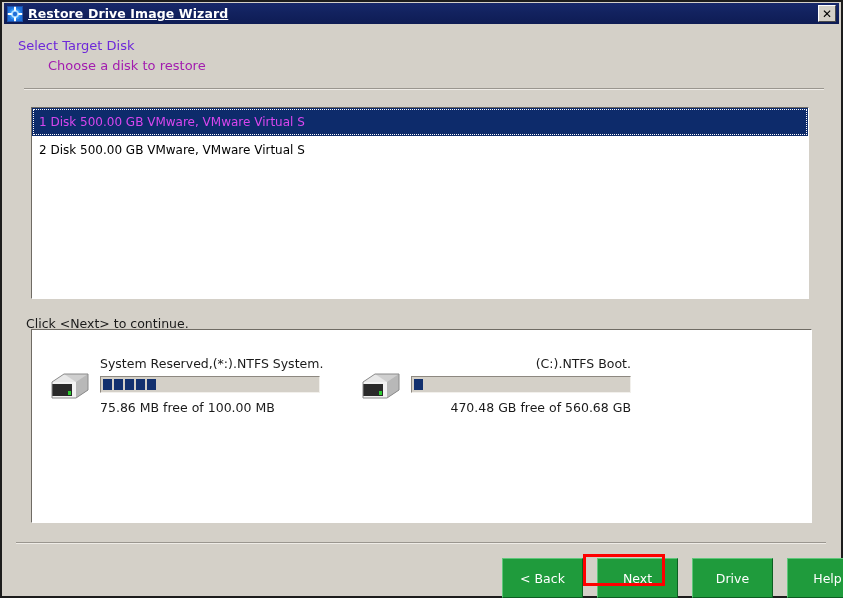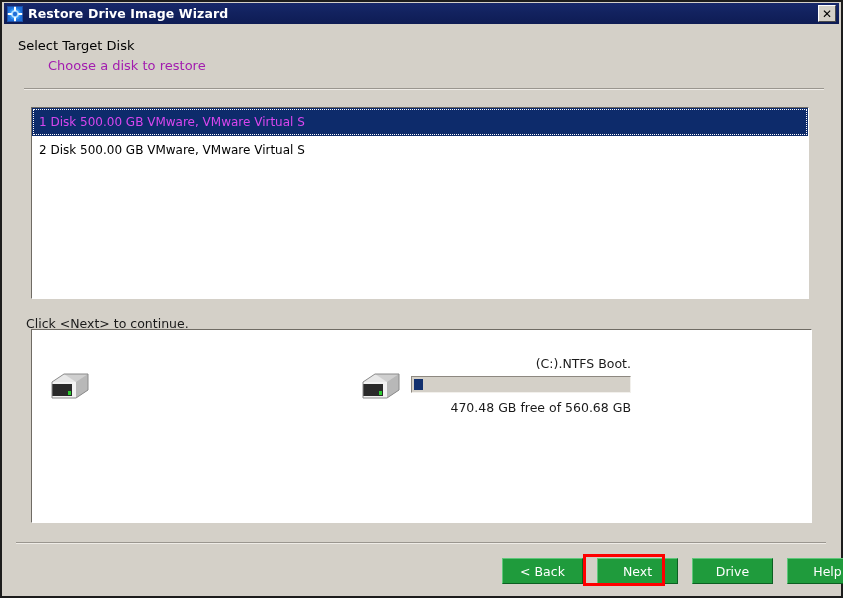--- a/index.html
+++ b/index.html
@@ -44,20 +44,21 @@
     flex: 0 0 auto;
     position: relative;
   }
   #title-text {
     color: #ffffff;
     font-size: 12.5px;
     font-weight: bold;
     letter-spacing: 0.1px;
     white-space: nowrap;
     font-family: "DejaVu Sans", sans-serif;
+    text-decoration: underline;
   }
   #close-button {
     position: absolute;
     right: 3px;
     top: 2px;
     width: 18px;
     height: 17px;
     background: #d4d0c8;
     border-top: 1px solid #ffffff;
     border-left: 1px solid #ffffff;
@@ -84,21 +85,21 @@
     top: 24px;
     width: 835px;
     height: 66px;
     background: #d4d0c8;
   }
   #header-title {
     position: absolute;
     left: 14px;
     top: 14px;
     font-size: 13px;
-    color: #000000;
+    color: #6d28d9;
     white-space: nowrap;
   }
   #header-subtitle {
     position: absolute;
     left: 44px;
     top: 34px;
     font-size: 13px;
     color: #a21caf;
     white-space: nowrap;
   }
@@ -231,21 +232,21 @@
   }
   #button-bar {
     position: absolute;
     left: 502px;
     top: 558px;
     display: flex;
     gap: 14px;
   }
   .wiz-button {
     width: 81px;
-    height: 26px;
+    height: 40px;
     background: #1f9b3c;
     border-top: 1px solid #5ec77a;
     border-left: 1px solid #5ec77a;
     border-right: 1px solid #0c5f22;
     border-bottom: 1px solid #0c5f22;
     box-sizing: border-box;
     color: #ffffff;
     font-size: 12.5px;
     display: flex;
     align-items: center;
@@ -312,20 +313,31 @@
       <div class="partition" id="partition-0">
         <div class="drive-icon"><svg width="44" height="36" viewBox="0 0 44 36">
             <polygon points="4,12 16,4 40,4 40,20 28,28 4,28" fill="#e8e8e8"></polygon>
             <polygon points="16,4 40,4 40,20 28,28 28,12" fill="#cfcfcf"></polygon>
             <polygon points="28,12 40,4 40,20 28,28" fill="#b8b8b8"></polygon>
             <polygon points="4,12 28,12 28,28 4,28" fill="#f2f2f2"></polygon>
             <polygon points="4,14 24,14 24,26 4,26" fill="#2a2a2a"></polygon>
             <rect x="20" y="21" width="3" height="4" fill="#2ecc31"></rect>
             <polyline points="4,12 16,4 40,4 40,20 28,28 4,28 4,12" fill="none" stroke="#8a8a8a" stroke-width="1"></polyline>
           </svg></div>
+        <div class="partition-info">
+          <div class="partition-label">System Reserved,(*:).NTFS System.</div>
+          <div class="usage-bar">
+            <div class="usage-seg"></div>
+            <div class="usage-seg"></div>
+            <div class="usage-seg"></div>
+            <div class="usage-seg"></div>
+            <div class="usage-seg"></div>
+          </div>
+          <div class="partition-free">75.86 MB free of 100.00 MB</div>
+        </div>
       </div>
       <div class="partition" id="partition-1">
         <div class="drive-icon"><svg width="44" height="36" viewBox="0 0 44 36">
             <polygon points="4,12 16,4 40,4 40,20 28,28 4,28" fill="#e8e8e8"></polygon>
             <polygon points="16,4 40,4 40,20 28,28 28,12" fill="#cfcfcf"></polygon>
             <polygon points="28,12 40,4 40,20 28,28" fill="#b8b8b8"></polygon>
             <polygon points="4,12 28,12 28,28 4,28" fill="#f2f2f2"></polygon>
             <polygon points="4,14 24,14 24,26 4,26" fill="#2a2a2a"></polygon>
             <rect x="20" y="21" width="3" height="4" fill="#2ecc31"></rect>
             <polyline points="4,12 16,4 40,4 40,20 28,28 4,28 4,12" fill="none" stroke="#8a8a8a" stroke-width="1"></polyline>

